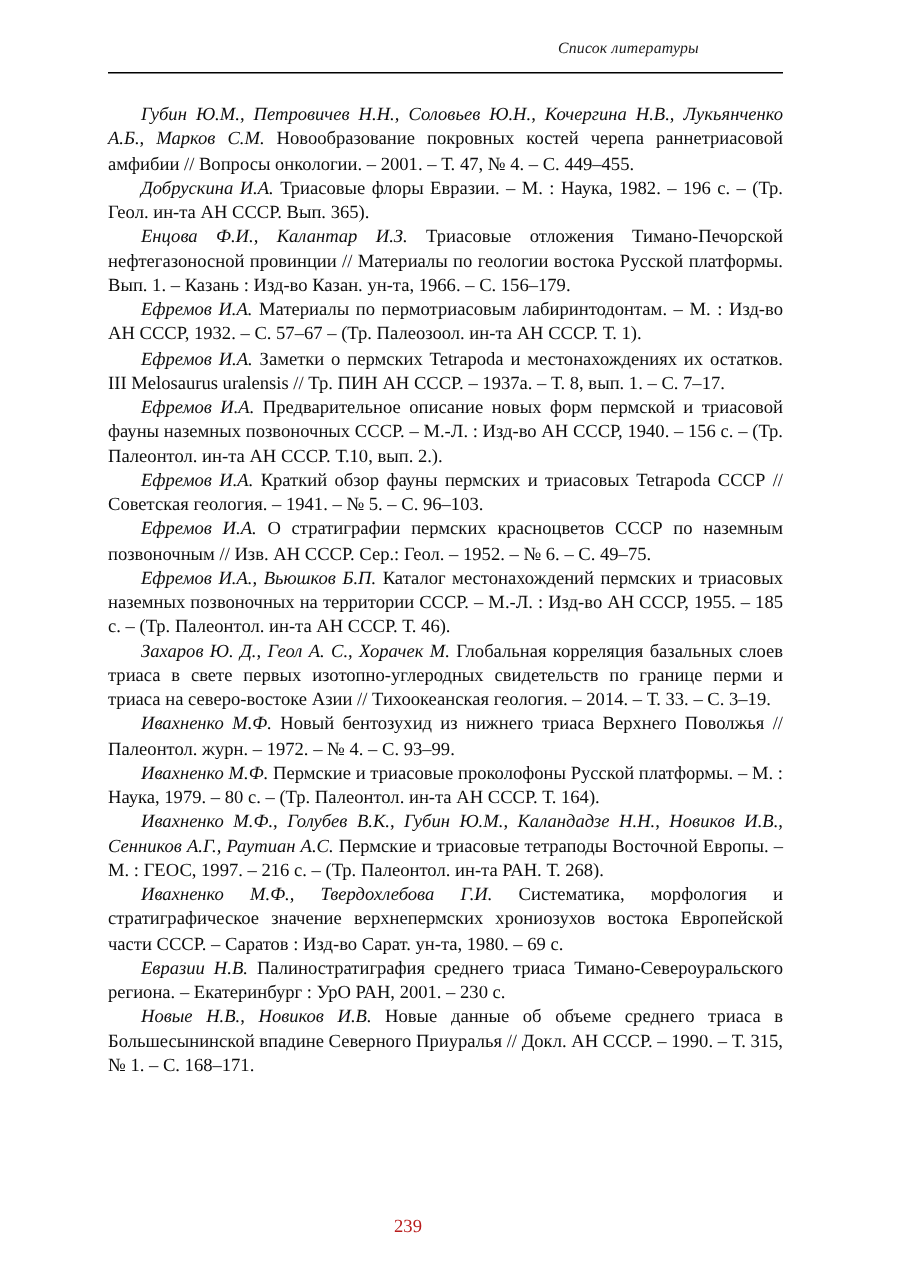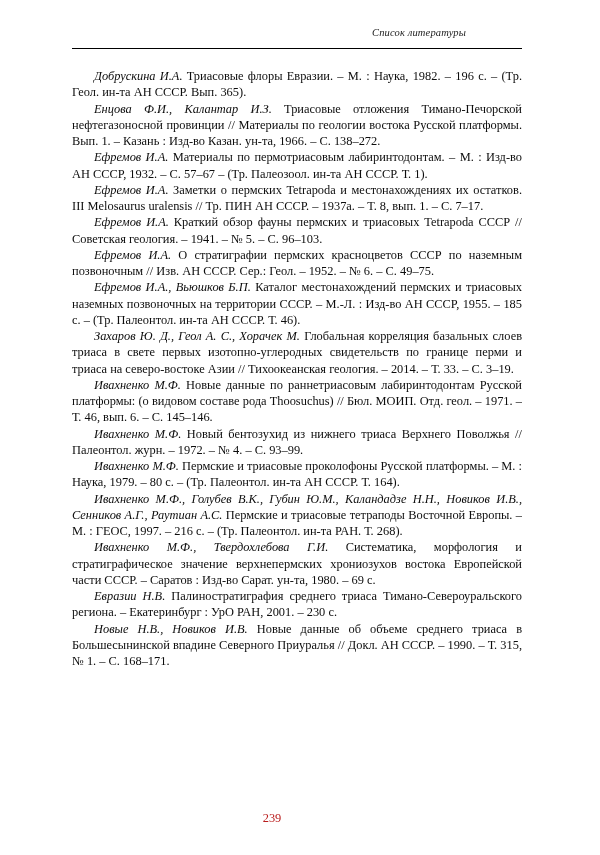--- a/index.html
+++ b/index.html
@@ -85,29 +85,30 @@
 
 <div class="page">
 
   <div class="running-head">
     <span class="running-head-text">Список литературы</span>
   </div>
 
   <div class="head-rule"></div>
 
   <div class="refs">
+      <p class="ref"><span class="au">Губин Ю.М., Петровичев Н.Н., Соловьев Ю.Н., Кочергина Н.В., Лукьянченко А.Б., Марков С.М.</span><span class="bd"> Новообразование покровных костей черепа раннетриасовой амфибии // Вопросы онкологии. – 2001. – Т. 47, № 4. – С. 449–455.</span></p>
       <p class="ref"><span class="au">Добрускина И.А.</span><span class="bd"> Триасовые флоры Евразии. – М. : Наука, 1982. – 196 с. – (Тр. Геол. ин-та АН СССР. Вып. 365).</span></p>
-      <p class="ref"><span class="au">Енцова Ф.И., Калантар И.З.</span><span class="bd"> Триасовые отложения Тимано-Печорской нефтегазоносной провинции // Материалы по геологии востока Русской платформы. Вып. 1. – Казань : Изд-во Казан. ун-та, 1966. – С. 138–272.</span></p>
+      <p class="ref"><span class="au">Енцова Ф.И., Калантар И.З.</span><span class="bd"> Триасовые отложения Тимано-Печорской нефтегазоносной провинции // Материалы по геологии востока Русской платформы. Вып. 1. – Казань : Изд-во Казан. ун-та, 1966. – С. 156–179.</span></p>
       <p class="ref"><span class="au">Ефремов И.А.</span><span class="bd"> Материалы по пермотриасовым лабиринтодонтам. – М. : Изд-во АН СССР, 1932. – С. 57–67 – (Тр. Палеозоол. ин-та АН СССР. Т. 1).</span></p>
       <p class="ref"><span class="au">Ефремов И.А.</span><span class="bd"> Заметки о пермских Tetrapoda и местонахождениях их остатков. III Melosaurus uralensis // Тр. ПИН АН СССР. – 1937а. – Т. 8, вып. 1. – С. 7–17.</span></p>
+      <p class="ref"><span class="au">Ефремов И.А.</span><span class="bd"> Предварительное описание новых форм пермской и триасовой фауны наземных позвоночных СССР. – М.-Л. : Изд-во АН СССР, 1940. – 156 с. – (Тр. Палеонтол. ин-та АН СССР. Т.10, вып. 2.).</span></p>
       <p class="ref"><span class="au">Ефремов И.А.</span><span class="bd"> Краткий обзор фауны пермских и триасовых Tetrapoda СССР // Советская геология. – 1941. – № 5. – С. 96–103.</span></p>
       <p class="ref"><span class="au">Ефремов И.А.</span><span class="bd"> О стратиграфии пермских красноцветов СССР по наземным позвоночным // Изв. АН СССР. Сер.: Геол. – 1952. – № 6. – С. 49–75.</span></p>
       <p class="ref"><span class="au">Ефремов И.А., Вьюшков Б.П.</span><span class="bd"> Каталог местонахождений пермских и триасовых наземных позвоночных на территории СССР. – М.-Л. : Изд-во АН СССР, 1955. – 185 с. – (Тр. Палеонтол. ин-та АН СССР. Т. 46).</span></p>
       <p class="ref"><span class="au">Захаров Ю. Д., Геол А. С., Хорачек М.</span><span class="bd"> Глобальная корреляция базальных слоев триаса в свете первых изотопно-углеродных свидетельств по границе перми и триаса на северо-востоке Азии // Тихоокеанская геология. – 2014. – Т. 33. – С. 3–19.</span></p>
-      <p class="ref"><span class="au">Ивахненко М.Ф.</span><span class="bd"> Новые данные по раннетриасовым лабиринтодонтам Русской платформы: (о видовом составе рода Thoosuchus) // Бюл. МОИП. Отд. геол. – 1971. – Т. 46, вып. 6. – С. 145–146.</span></p>
       <p class="ref"><span class="au">Ивахненко М.Ф.</span><span class="bd"> Новый бентозухид из нижнего триаса Верхнего Поволжья // Палеонтол. журн. – 1972. – № 4. – С. 93–99.</span></p>
       <p class="ref"><span class="au">Ивахненко М.Ф.</span><span class="bd"> Пермские и триасовые проколофоны Русской платформы. – М. : Наука, 1979. – 80 с. – (Тр. Палеонтол. ин-та АН СССР. Т. 164).</span></p>
       <p class="ref"><span class="au">Ивахненко М.Ф., Голубев В.К., Губин Ю.М., Каландадзе Н.Н., Новиков И.В., Сенников А.Г., Раутиан А.С.</span><span class="bd"> Пермские и триасовые тетраподы Восточной Европы. – М. : ГЕОС, 1997. – 216 с. – (Тр. Палеонтол. ин-та РАН. Т. 268).</span></p>
       <p class="ref"><span class="au">Ивахненко М.Ф., Твердохлебова Г.И.</span><span class="bd"> Систематика, морфология и стратиграфическое значение верхнепермских хрониозухов востока Европейской части СССР. – Саратов : Изд-во Сарат. ун-та, 1980. – 69 с.</span></p>
       <p class="ref"><span class="au">Евразии Н.В.</span><span class="bd"> Палиностратиграфия среднего триаса Тимано-Североуральского региона. – Екатеринбург : УрО РАН, 2001. – 230 с.</span></p>
       <p class="ref"><span class="au">Новые Н.В., Новиков И.В.</span><span class="bd"> Новые данные об объеме среднего триаса в Большесынинской впадине Северного Приуралья // Докл. АН СССР. – 1990. – Т. 315, № 1. – С. 168–171.</span></p>
     </div>
 
   <div class="folio">
     <span class="folio-text">239</span>

